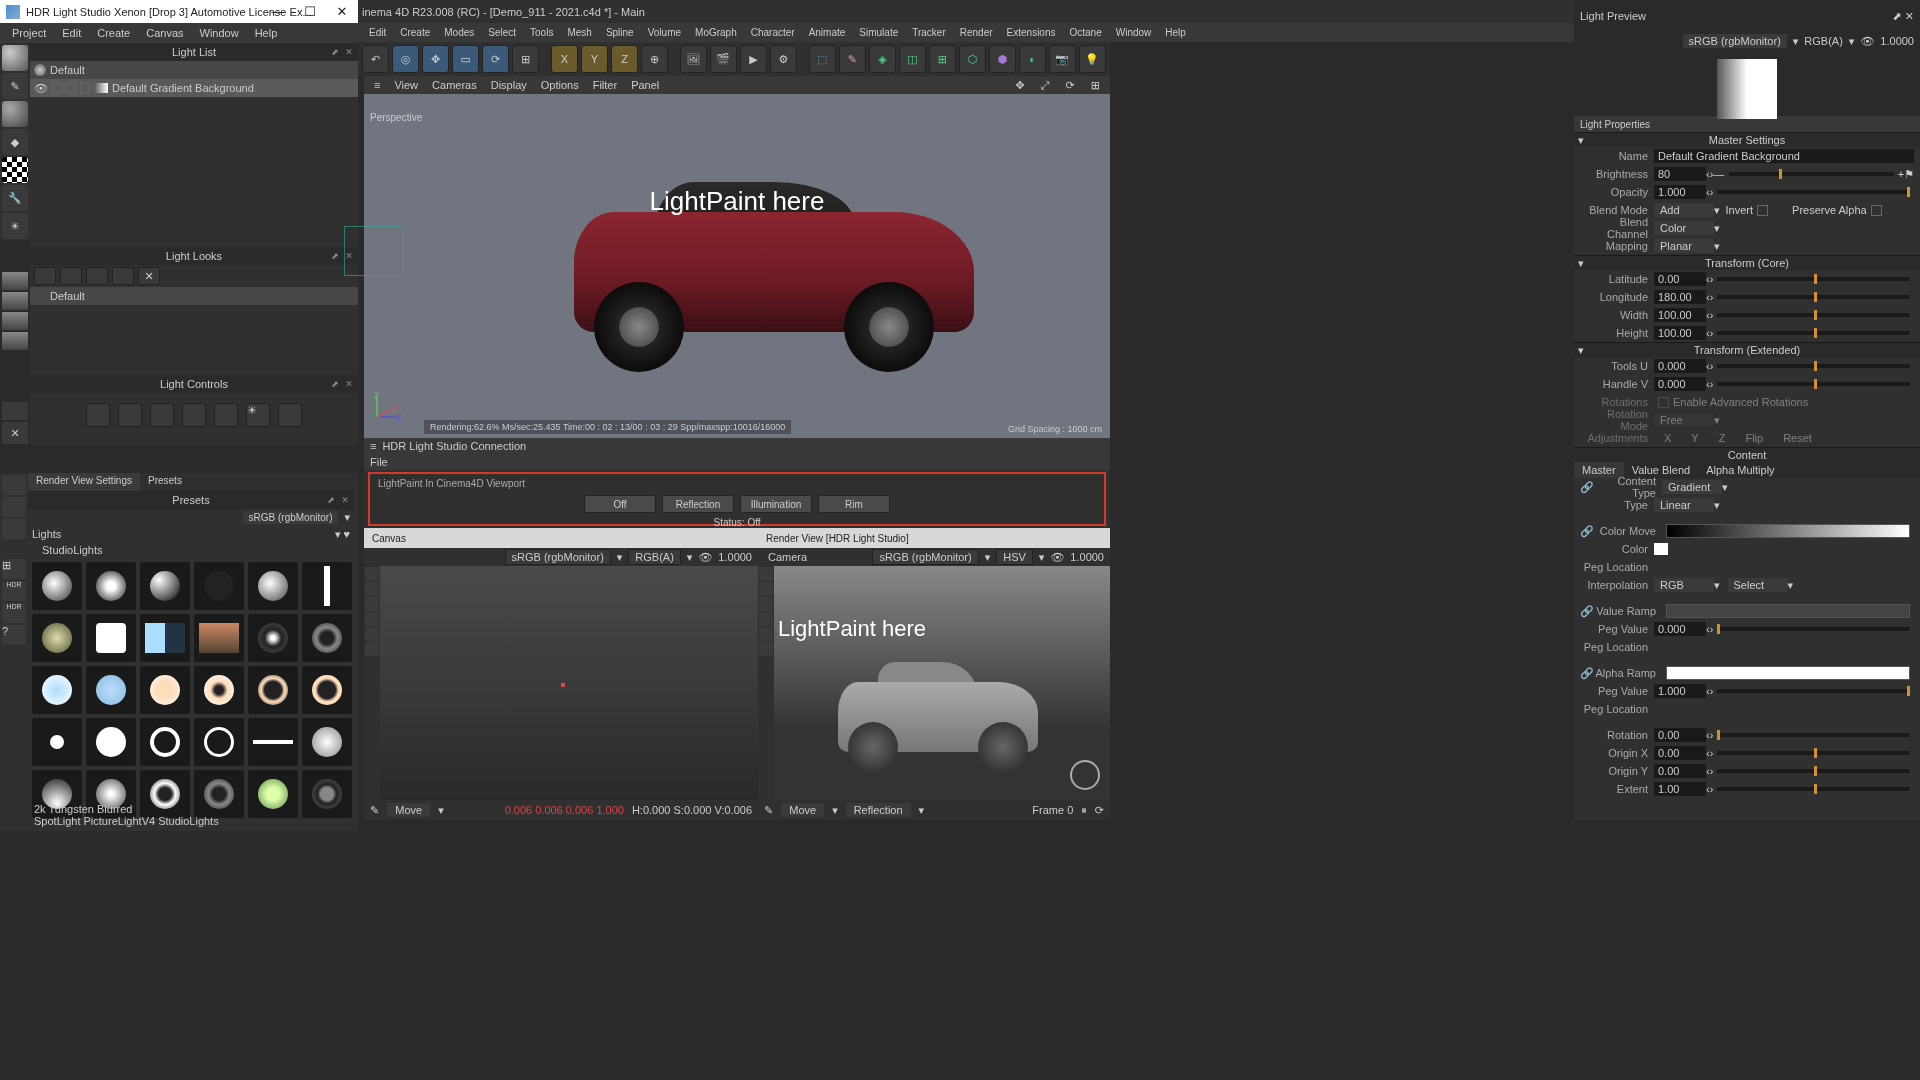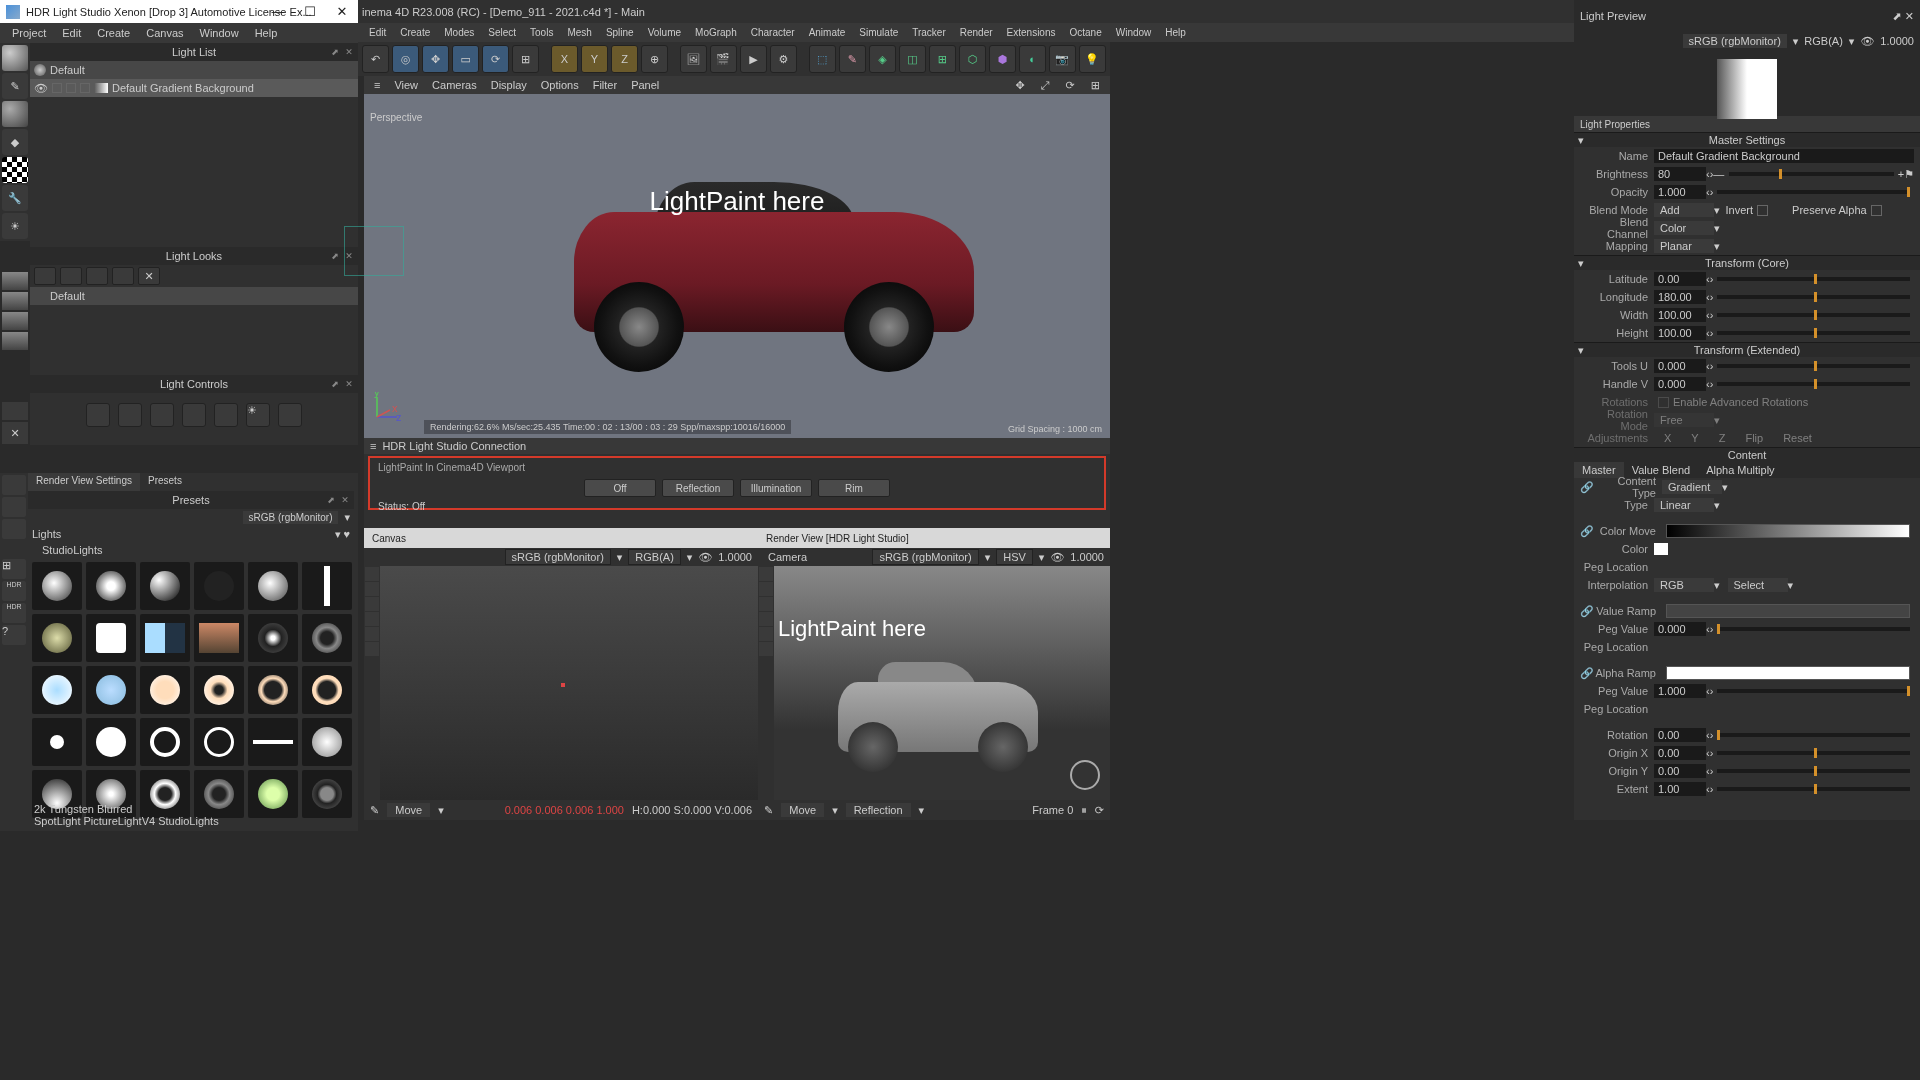--- a/index.html
+++ b/index.html
@@ -47,21 +47,21 @@
 .vp-render-status{position:absolute;left:60px;bottom:4px;font-size:9px;color:#ccc;background:rgba(0,0,0,.3);padding:2px 6px;}
 .vp-grid{position:absolute;right:8px;bottom:4px;font-size:9px;color:#ccc;}
 .axis{position:absolute;left:8px;bottom:16px;width:30px;height:30px;}
 .connection-panel{position:absolute;left:364px;top:438px;width:746px;height:90px;background:#303030;}
 .conn-header{height:16px;background:#383838;padding:0 6px;display:flex;align-items:center;font-size:10px;}
 .conn-menubar{height:16px;background:#383838;padding:0 6px;display:flex;align-items:center;font-size:10px;}
 .lightpaint-box{margin:2px 4px;border:2px solid #d43a2a;height:54px;padding:4px 8px;background:#303030;}
 .lp-title{font-size:10px;color:#aaa;margin-bottom:6px;}
 .lp-btns{display:flex;justify-content:center;gap:6px;}
 .lp-btn{width:72px;height:18px;background:#4a4a4a;border:1px solid #222;border-radius:2px;display:flex;align-items:center;justify-content:center;font-size:10px;}
-.lp-status{font-size:10px;margin-top:4px;}
+.lp-status{font-size:10px;margin-top:4px;text-align:center;}
 .canvas-panel{position:absolute;left:364px;top:528px;width:394px;height:292px;}
 .canvas-tab{height:20px;background:#d8d8d8;color:#222;display:flex;align-items:center;padding:0 8px;font-size:10px;}
 .canvas-bar{height:18px;background:#303030;display:flex;align-items:center;justify-content:flex-end;gap:6px;padding:0 6px;font-size:10px;}
 .canvas-bar .dd{background:#3a3a3a;padding:1px 6px;border:1px solid #222;}
 .canvas-view{height:234px;background:linear-gradient(180deg,#4a4a4a 0%,#2a2a2a 100%);position:relative;}
 .canvas-tools{position:absolute;left:0;top:0;width:16px;background:#303030;height:100%;}
 .canvas-tools .ct{width:14px;height:14px;margin:1px;background:#3a3a3a;}
 .renderview{position:absolute;left:758px;top:528px;width:352px;height:292px;}
 .rv-car{position:absolute;left:20px;top:56px;width:300px;height:180px;}
 .rv-body{position:absolute;left:60px;top:60px;width:200px;height:70px;background:linear-gradient(180deg,#aaa,#777);border-radius:20px 40px 10px 10px/30px 30px 10px 10px;}
@@ -302,20 +302,23 @@
         <text x="24" y="29" fill="#55c" font-size="6">z</text>
       </svg>
   </div>
 </div>
 
 <div class="connection-panel">
   <div class="conn-header">
       <span style="margin-right:6px">≡</span>
       <span>HDR Light Studio Connection</span>
     </div>
+  <div class="conn-menubar">
+      <span>File</span>
+    </div>
   <div class="lightpaint-box">
     <div class="lp-title">LightPaint In Cinema4D Viewport</div>
     <div class="lp-btns">
       <div class="lp-btn">Off</div>
       <div class="lp-btn">Reflection</div>
       <div class="lp-btn">Illumination</div>
       <div class="lp-btn">Rim</div>
     </div>
     <div class="lp-status">Status: Off</div>
   </div>

